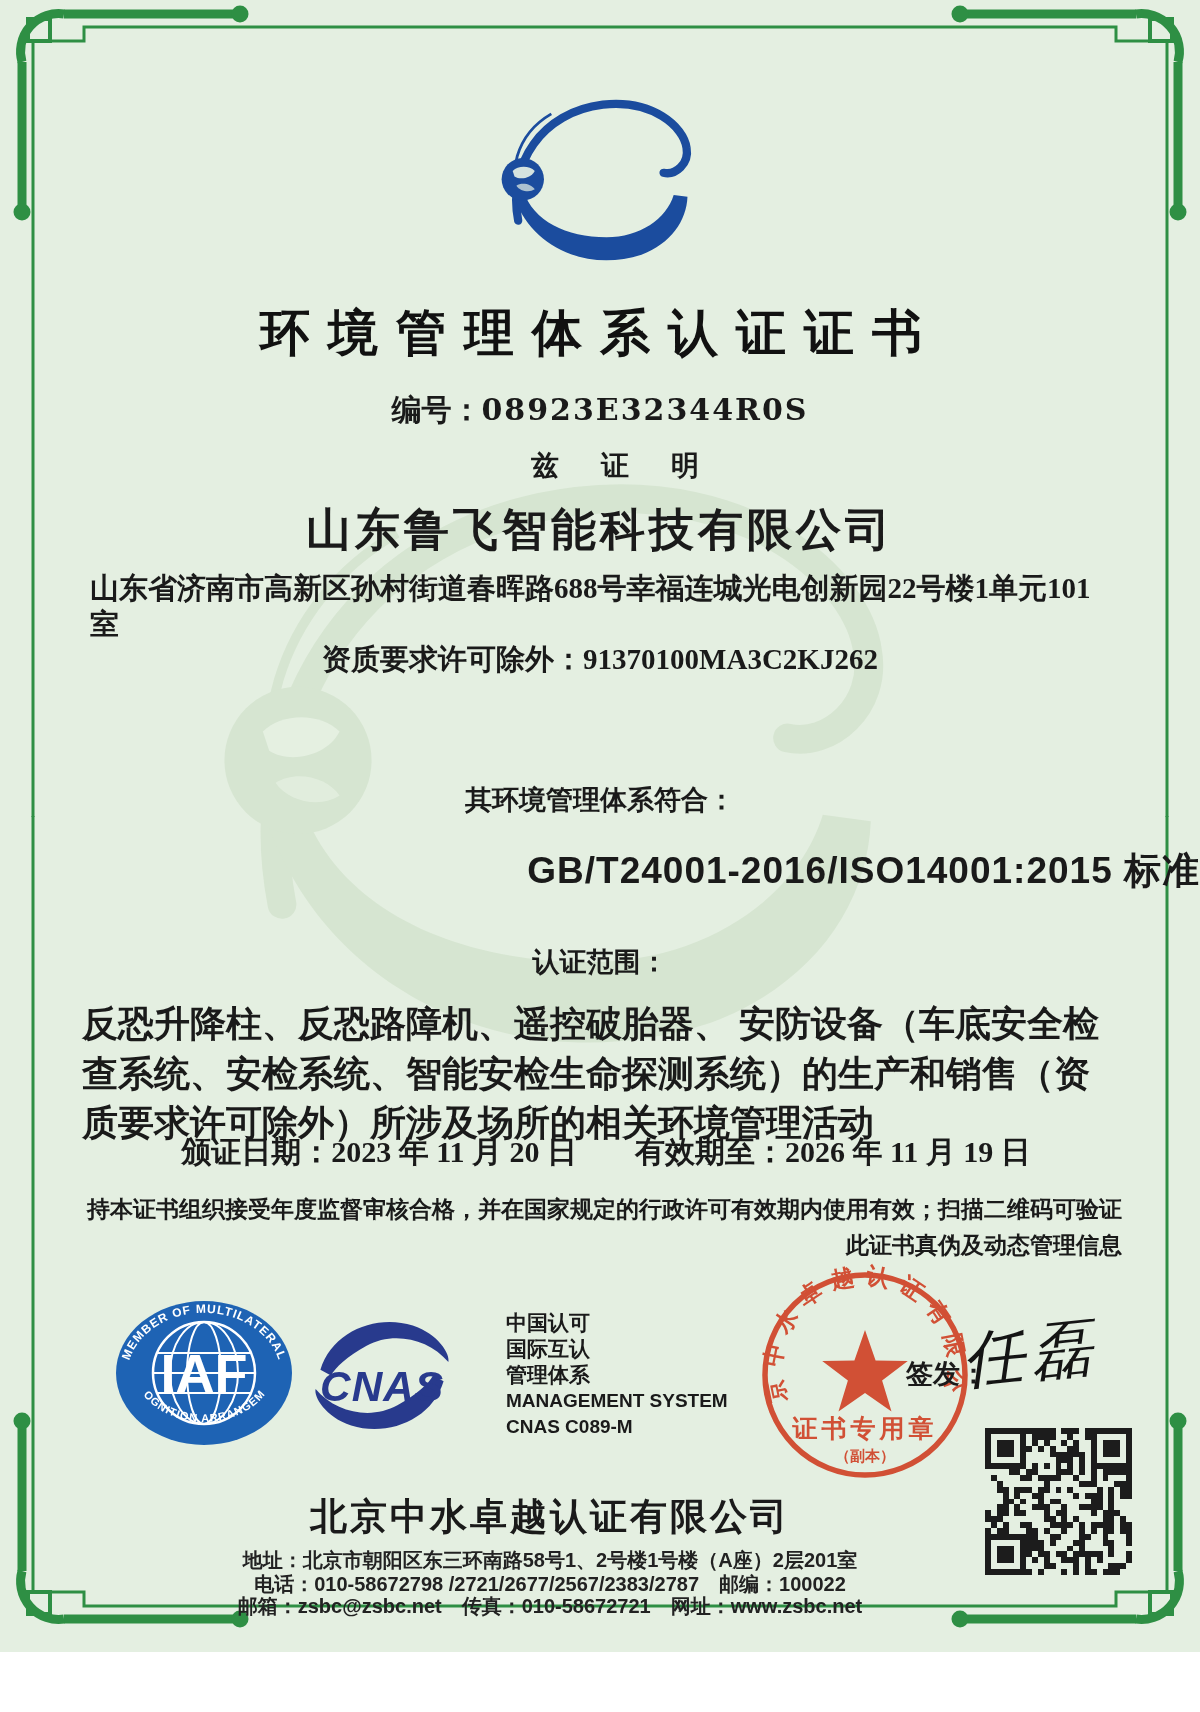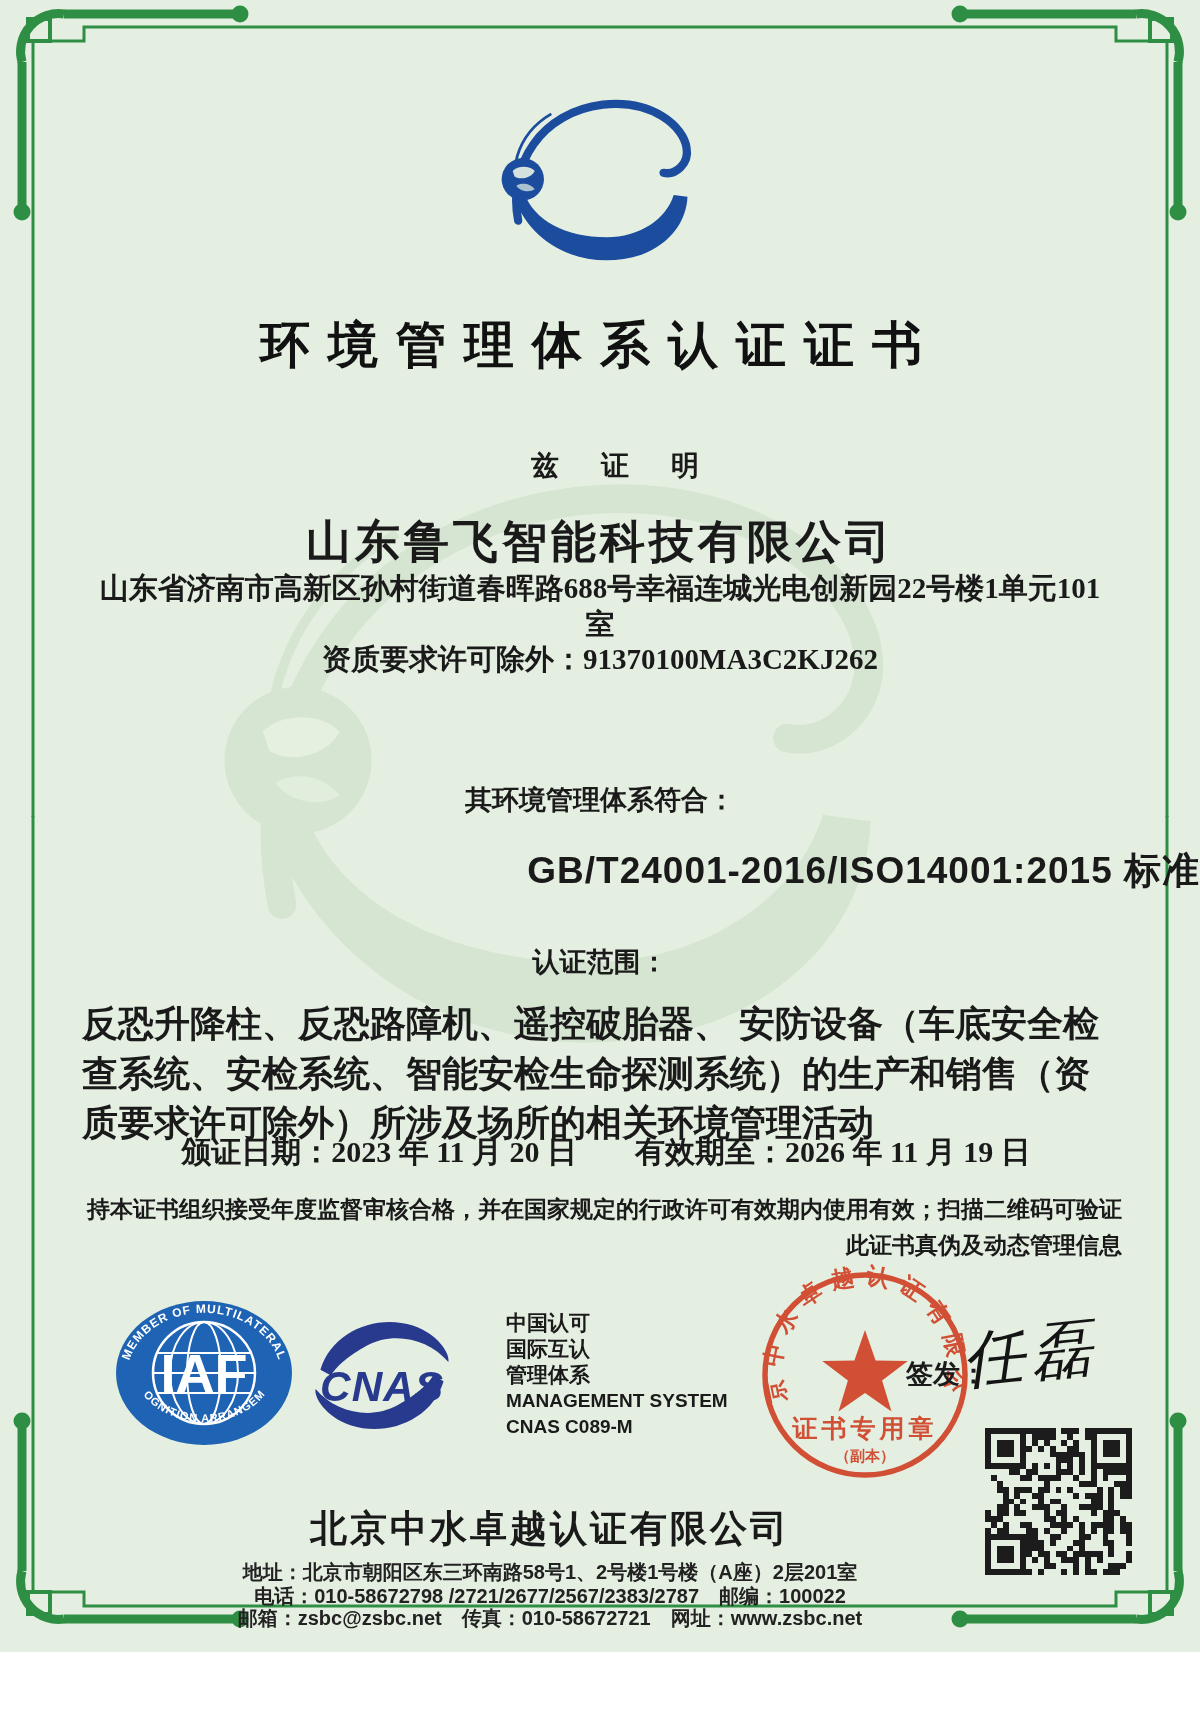--- a/index.html
+++ b/index.html
@@ -1,28 +1,28 @@
 <!DOCTYPE html>
 <html><head>
 <meta charset="utf-8">
 <style>
   html,body{margin:0;padding:0;background:#ffffff;}
   .page{position:relative;width:1200px;height:1712px;background:#ffffff;overflow:hidden;
         font-family:"Liberation Serif",serif;color:#1a1a1a;}
   .paper{position:absolute;left:0;top:0;width:1200px;height:1652px;background:#e4efe1;}
   .abs{position:absolute;}
   .ctr{left:0;width:1200px;text-align:center;}
-  .hei{font-family:"Liberation Sans",sans-serif;margin-top:12px;}
+  .hei{font-family:"Liberation Sans",sans-serif;}
   .song{font-family:"Liberation Serif",serif;}
   .title{font-size:50px;font-weight:bold;letter-spacing:18px;color:#111;}
   .numrow{font-size:30px;font-weight:bold;}
   .numrow .val{font-family:"DejaVu Serif",serif;letter-spacing:2px;}
   .certify{font-size:28px;font-weight:bold;letter-spacing:42px;padding-left:36px;}
   .company{font-size:45px;font-weight:bold;letter-spacing:4px;}
-  .addr{left:90px;width:1020px;font-size:29px;font-weight:bold;line-height:1.25;text-align:center;}
+  .addr{left:90px;width:1020px;font-size:29px;font-weight:bold;line-height:1.25;}
   .line29{font-size:29px;font-weight:bold;}
   .line27{font-size:27px;font-weight:bold;}
   .standard{font-size:37px;font-weight:bold;font-family:Liberation Sans, sans-serif;letter-spacing:1px;text-align:right;}
   .scope{left:82px;width:1036px;font-size:36px;font-weight:bold;line-height:1.38;text-align:left;}
   .dates{font-size:30px;font-weight:bold;margin-left:6px;}
   .dates .gap{display:inline-block;width:58px;}
   .notice{left:78px;width:1044px;font-size:23px;font-weight:bold;line-height:1.55;text-align:right;}
   .accr{font-size:21px;line-height:26px;font-weight:bold;margin-left:44px;}
   .accr .en{font-family:"Liberation Sans",sans-serif;font-size:19px;}
   .signlabel{font-size:27px;font-weight:bold;}
@@ -71,20 +71,23 @@
   <svg class="abs" style="left:195px;top:450px;color:#c9dcc2;opacity:0.5" width="750" height="640" viewBox="0 0 232 200">
     <use href="#zsbc-logo"></use>
   </svg>
 
   <svg class="abs" style="left:492px;top:90px;color:#1b4c9e" width="218" height="184" viewBox="0 0 232 200">
     <use href="#zsbc-logo"></use>
   </svg>
 
   <div class="abs ctr hei title" style="top:300px">环境管理体系认证证书</div>
 
+  <div class="abs ctr numrow hei" style="top:390px">
+    <span>编号：</span><span class="val">08923E32344R0S</span>
+  </div>
 
   <div class="abs ctr song certify" style="top:447px">兹证明</div>
 
   <div class="abs ctr hei company" style="top:500px">山东鲁飞智能科技有限公司</div>
 
   <div class="abs addr song" style="top:570px">山东省济南市高新区孙村街道春晖路688号幸福连城光电创新园22号楼1单元101室</div>
 
   <div class="abs ctr song line29" style="top:640px">
     <span>资质要求许可除外：</span><span>91370100MA3C2KJ262</span>
   </div>

